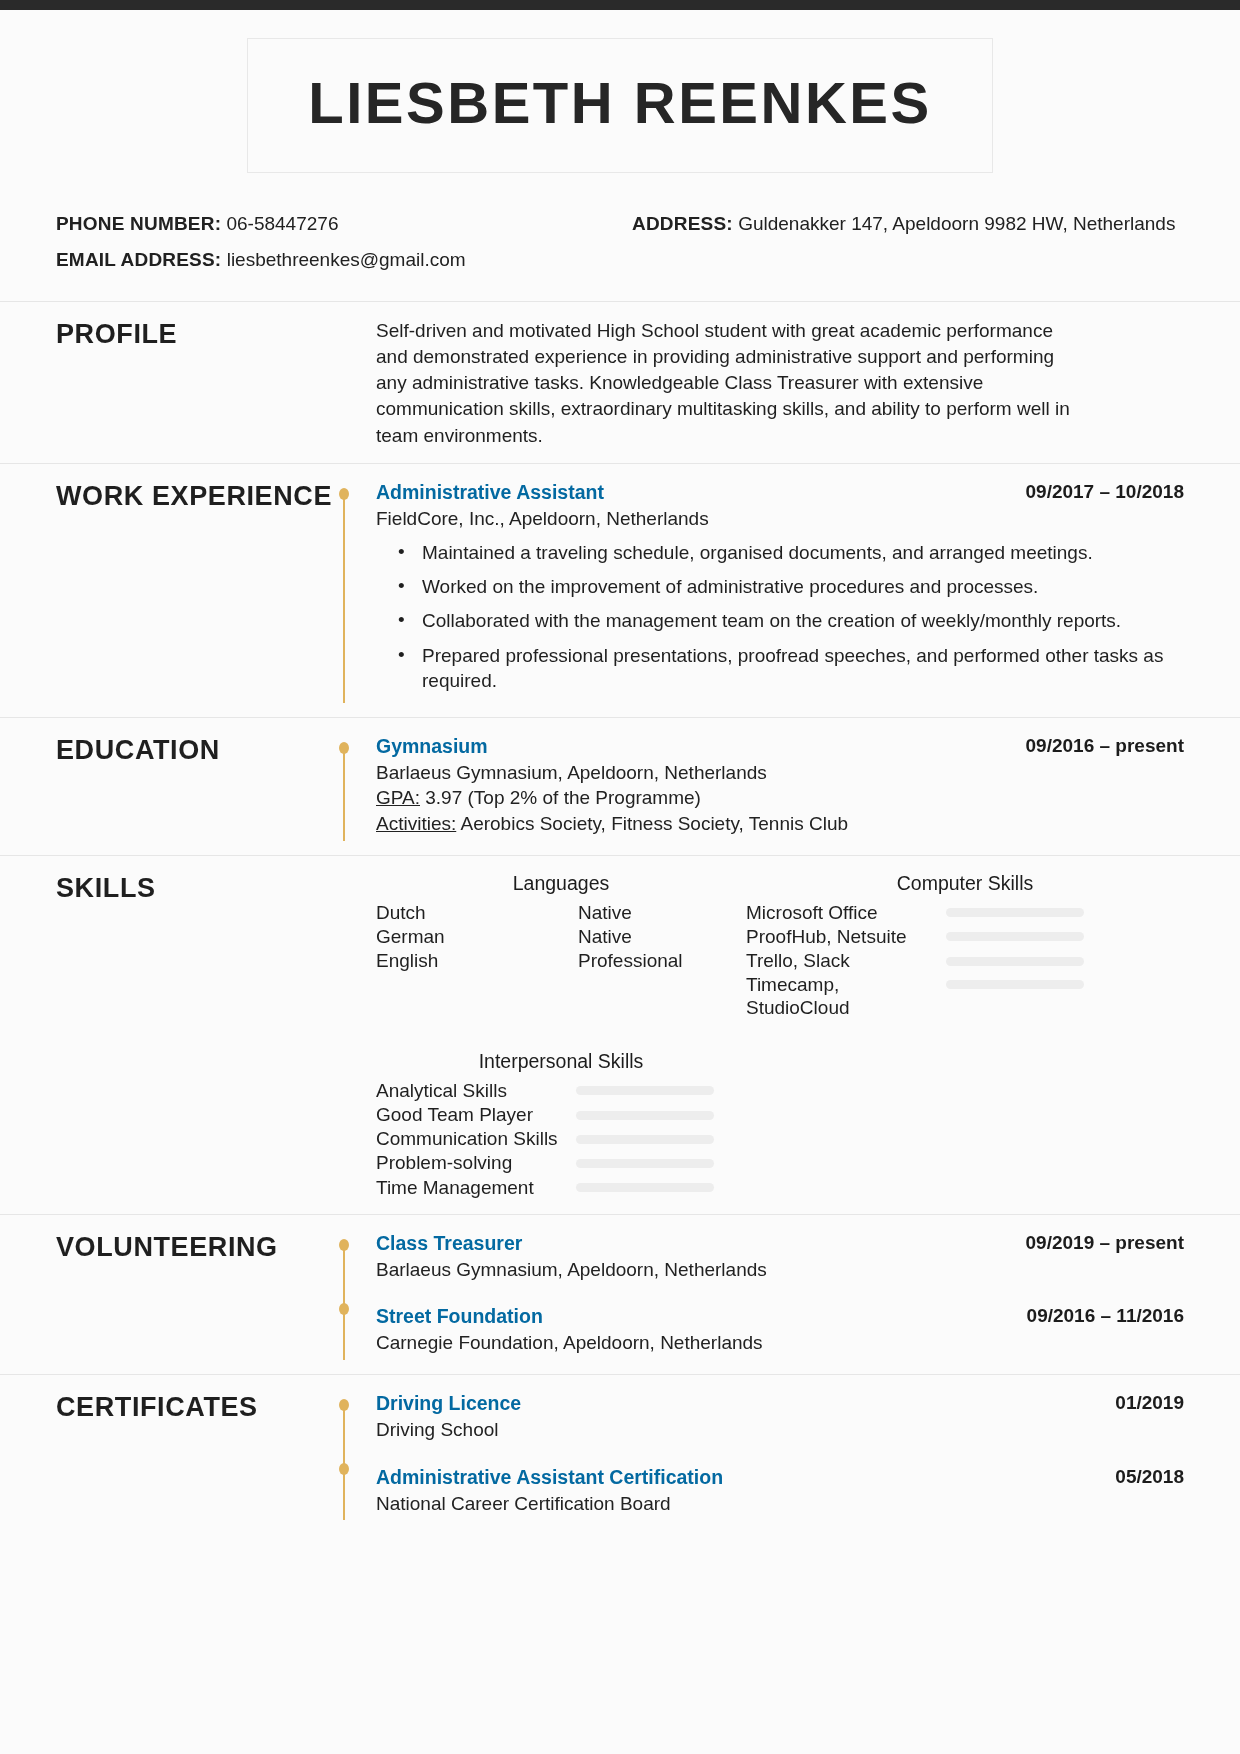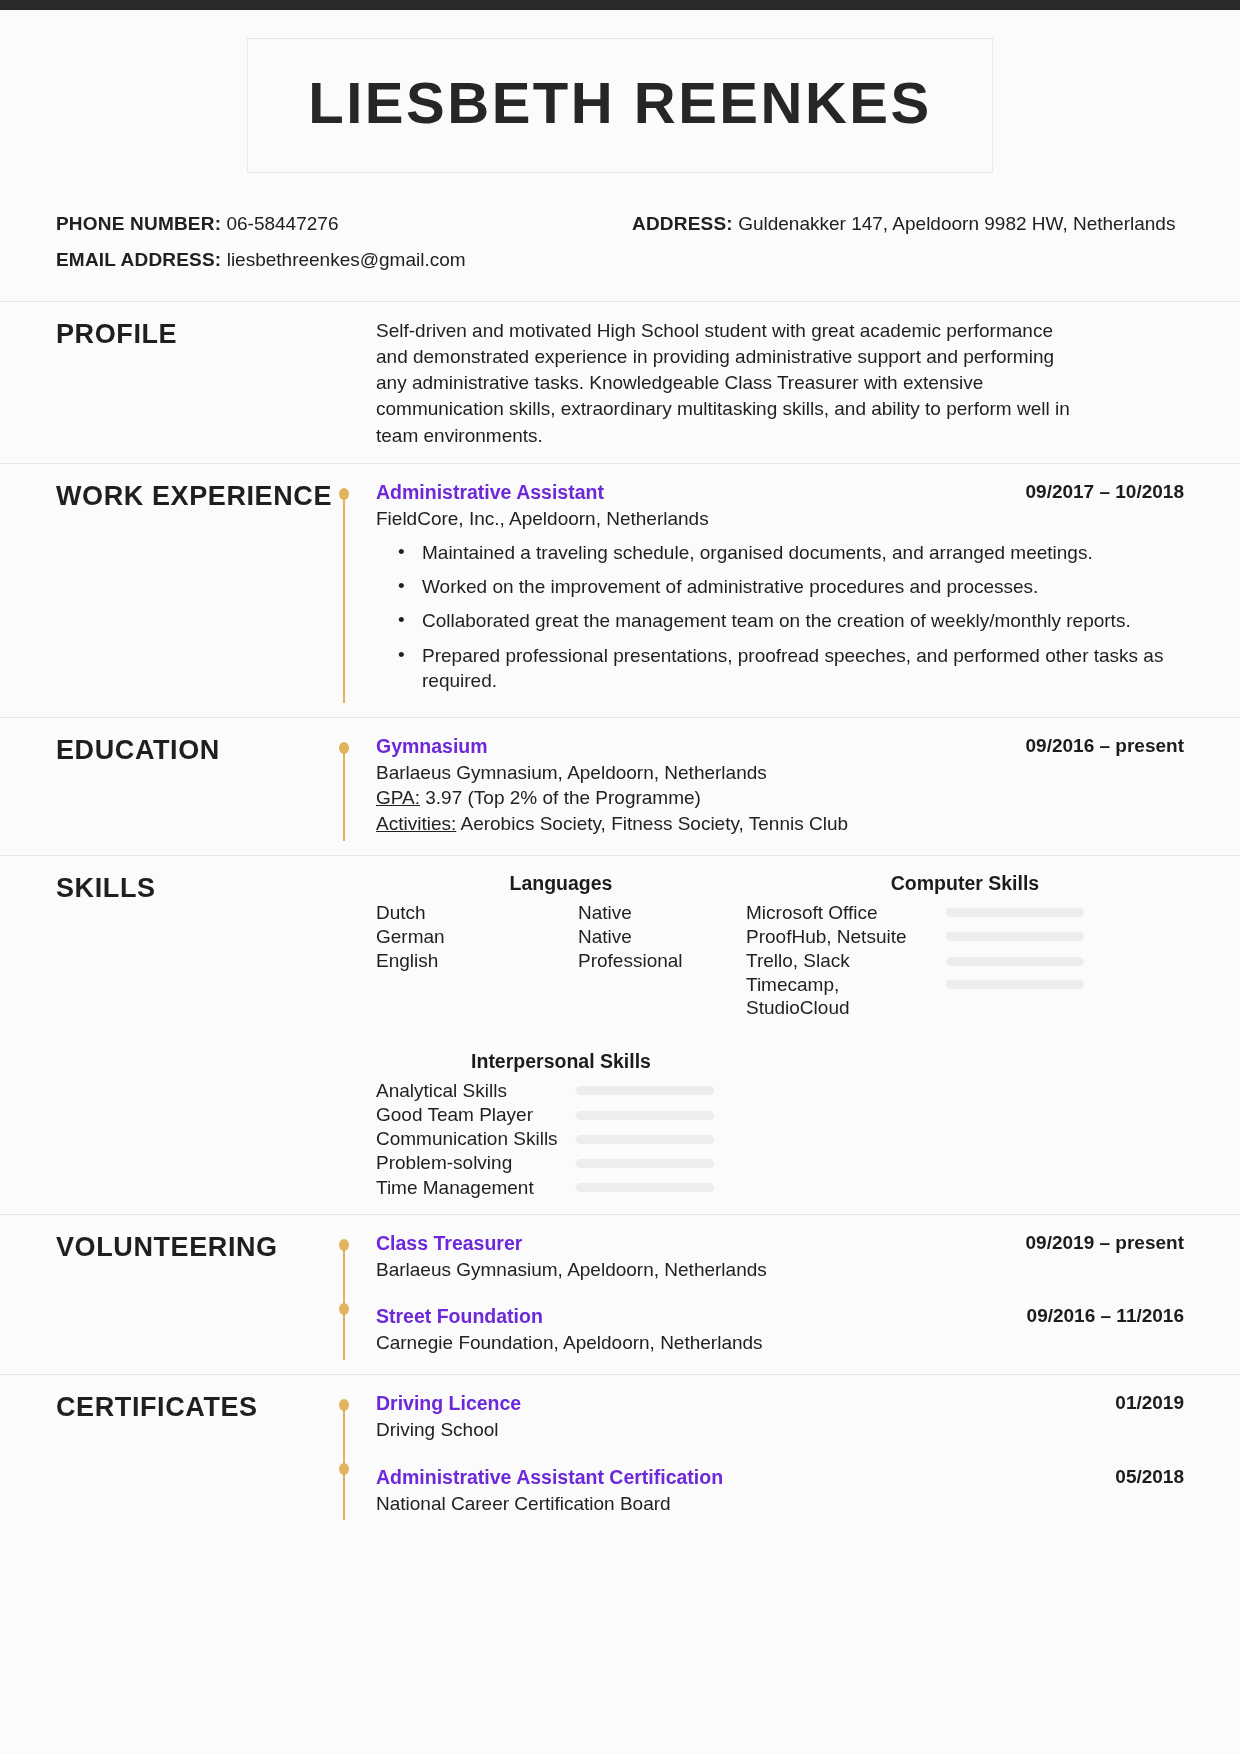--- a/index.html
+++ b/index.html
@@ -128,21 +128,21 @@
   .entry + .entry { margin-top: 22px; }
   .entry-top {
     display: flex;
     justify-content: space-between;
     align-items: flex-start;
     gap: 18px;
   }
   .entry-title {
     font-size: 19.5px;
     font-weight: bold;
-    color: #6d28d9;
+    color: #0369a1;
     line-height: 1.28;
   }
   .entry-date {
     font-size: 19px;
     font-weight: bold;
     color: #1c1c1c;
     white-space: nowrap;
     padding-top: 1px;
   }
   .entry-sub {
@@ -184,21 +184,21 @@
   .skills-body { padding-left: 38px; }
   .skills-top {
     display: flex;
     gap: 0;
   }
   .lang-col { width: 370px; flex: 0 0 370px; }
   .comp-col { flex: 1 1 auto; }
 
   .sub-head {
     font-size: 19.5px;
-    font-weight: bold;
+    font-weight: normal;
     color: #1c1c1c;
     text-align: center;
     margin-bottom: 6px;
   }
   .lang-row {
     display: flex;
     font-size: 19px;
     color: #1f1f1f;
     line-height: 1.17;
     padding: 1px 0;
@@ -288,21 +288,21 @@
 
       <div class="entry">
         <div class="entry-top">
           <div class="entry-title">Administrative Assistant</div>
           <div class="entry-date">09/2017 – 10/2018</div>
         </div>
         <div class="entry-sub">FieldCore, Inc., Apeldoorn, Netherlands</div>
         <ul class="bullets">
           <li>Maintained a traveling schedule, organised documents, and arranged meetings.</li>
           <li>Worked on the improvement of administrative procedures and processes.</li>
-          <li>Collaborated great the management team on the creation of weekly/monthly reports.</li>
+          <li>Collaborated with the management team on the creation of weekly/monthly reports.</li>
           <li>Prepared professional presentations, proofread speeches, and performed other tasks as required.</li>
         </ul>
       </div>
     </div>
   </div>
 
   <div class="section">
     <div class="sec-head">EDUCATION</div>
     <div class="sec-body">
       <div class="rail">

